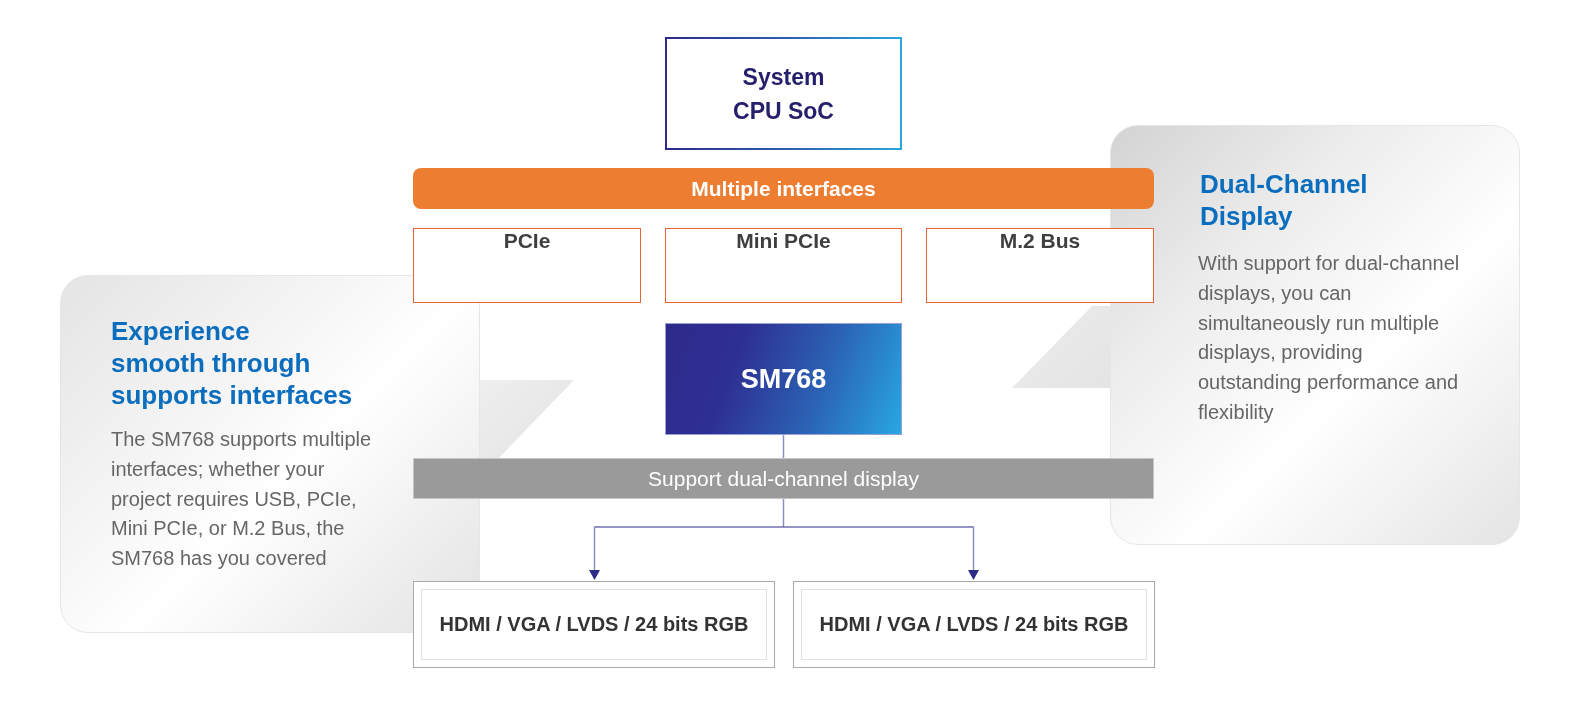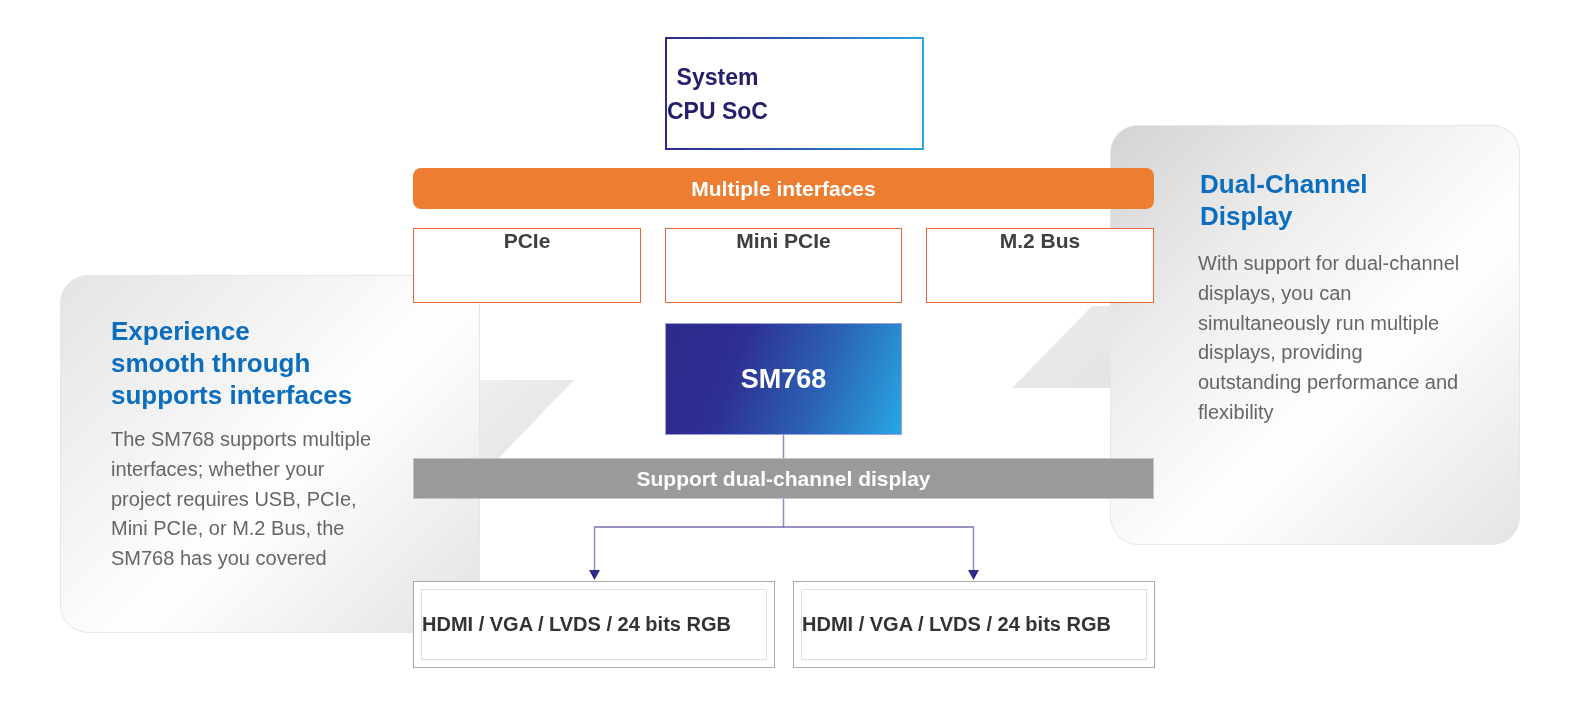--- a/index.html
+++ b/index.html
@@ -40,26 +40,26 @@
     color: #0a6dbd; font-weight: bold; font-size: 26px; line-height: 32px;
     white-space: pre-line;
   }
   .card-body {
     color: #666666; font-size: 20px; line-height: 29.8px;
     white-space: pre-line;
   }
 
   
   .soc-box {
-    left: 665px; top: 37px; width: 259px; height: 113px;
+    left: 665px; top: 37px; width: 237px; height: 113px;
     border: 2px solid transparent;
     background:
       linear-gradient(#fff, #fff) padding-box,
       linear-gradient(90deg, #2e2a8a 0%, #2e5cb0 50%, #2ba6e0 100%) border-box;
-    display: flex; align-items: center; justify-content: flex-start;
+    display: flex; align-items: center; justify-content: center;
     text-align: center;
   }
   .soc-label {
     color: #25206b; font-weight: bold; font-size: 23px; line-height: 34px;
     white-space: pre-line;
   }
   .orange-bar {
     left: 413px; top: 168px; width: 741px; height: 41px;
     background: #ed7d31;
     display: flex; align-items: center; justify-content: center;
@@ -77,32 +77,32 @@
     background: linear-gradient(110deg, #2e2a8a 0%, #2e2f93 30%, #2b63b5 65%, #28a7e2 100%);
     border: 1px solid #9aa0d8;
     display: flex; align-items: center; justify-content: center;
     color: #ffffff; font-weight: bold; font-size: 27px;
   }
   .gray-bar {
     left: 413px; top: 458px; width: 741px; height: 41px;
     background: #9a9a9a;
     border: 1px solid #c5c5c5;
     display: flex; align-items: center; justify-content: center;
-    color: #ffffff; font-weight: bold; font-size: 21px;
+    color: #ffffff; font-weight: normal; font-size: 21px;
   }
   .output-box {
     top: 581px; height: 87px;
     border: 1.5px solid #a9a9a9;
     background: #ffffff;
     padding: 7px;
   }
   .output-inner {
     width: 100%; height: 100%; box-sizing: border-box;
     border: 1px solid #e0e0e0;
-    display: flex; align-items: center; justify-content: flex-start;
+    display: flex; align-items: center; justify-content: center;
     color: #333333; font-weight: bold; font-size: 20px;
   }
   svg.connectors { position: absolute; left: 0; top: 0; }
 </style>
 </head>
 <body>
 
 <div class="abs card-left-notch"></div>
 <div class="abs card-left"></div>
 <div class="abs card-right-notch"></div>

